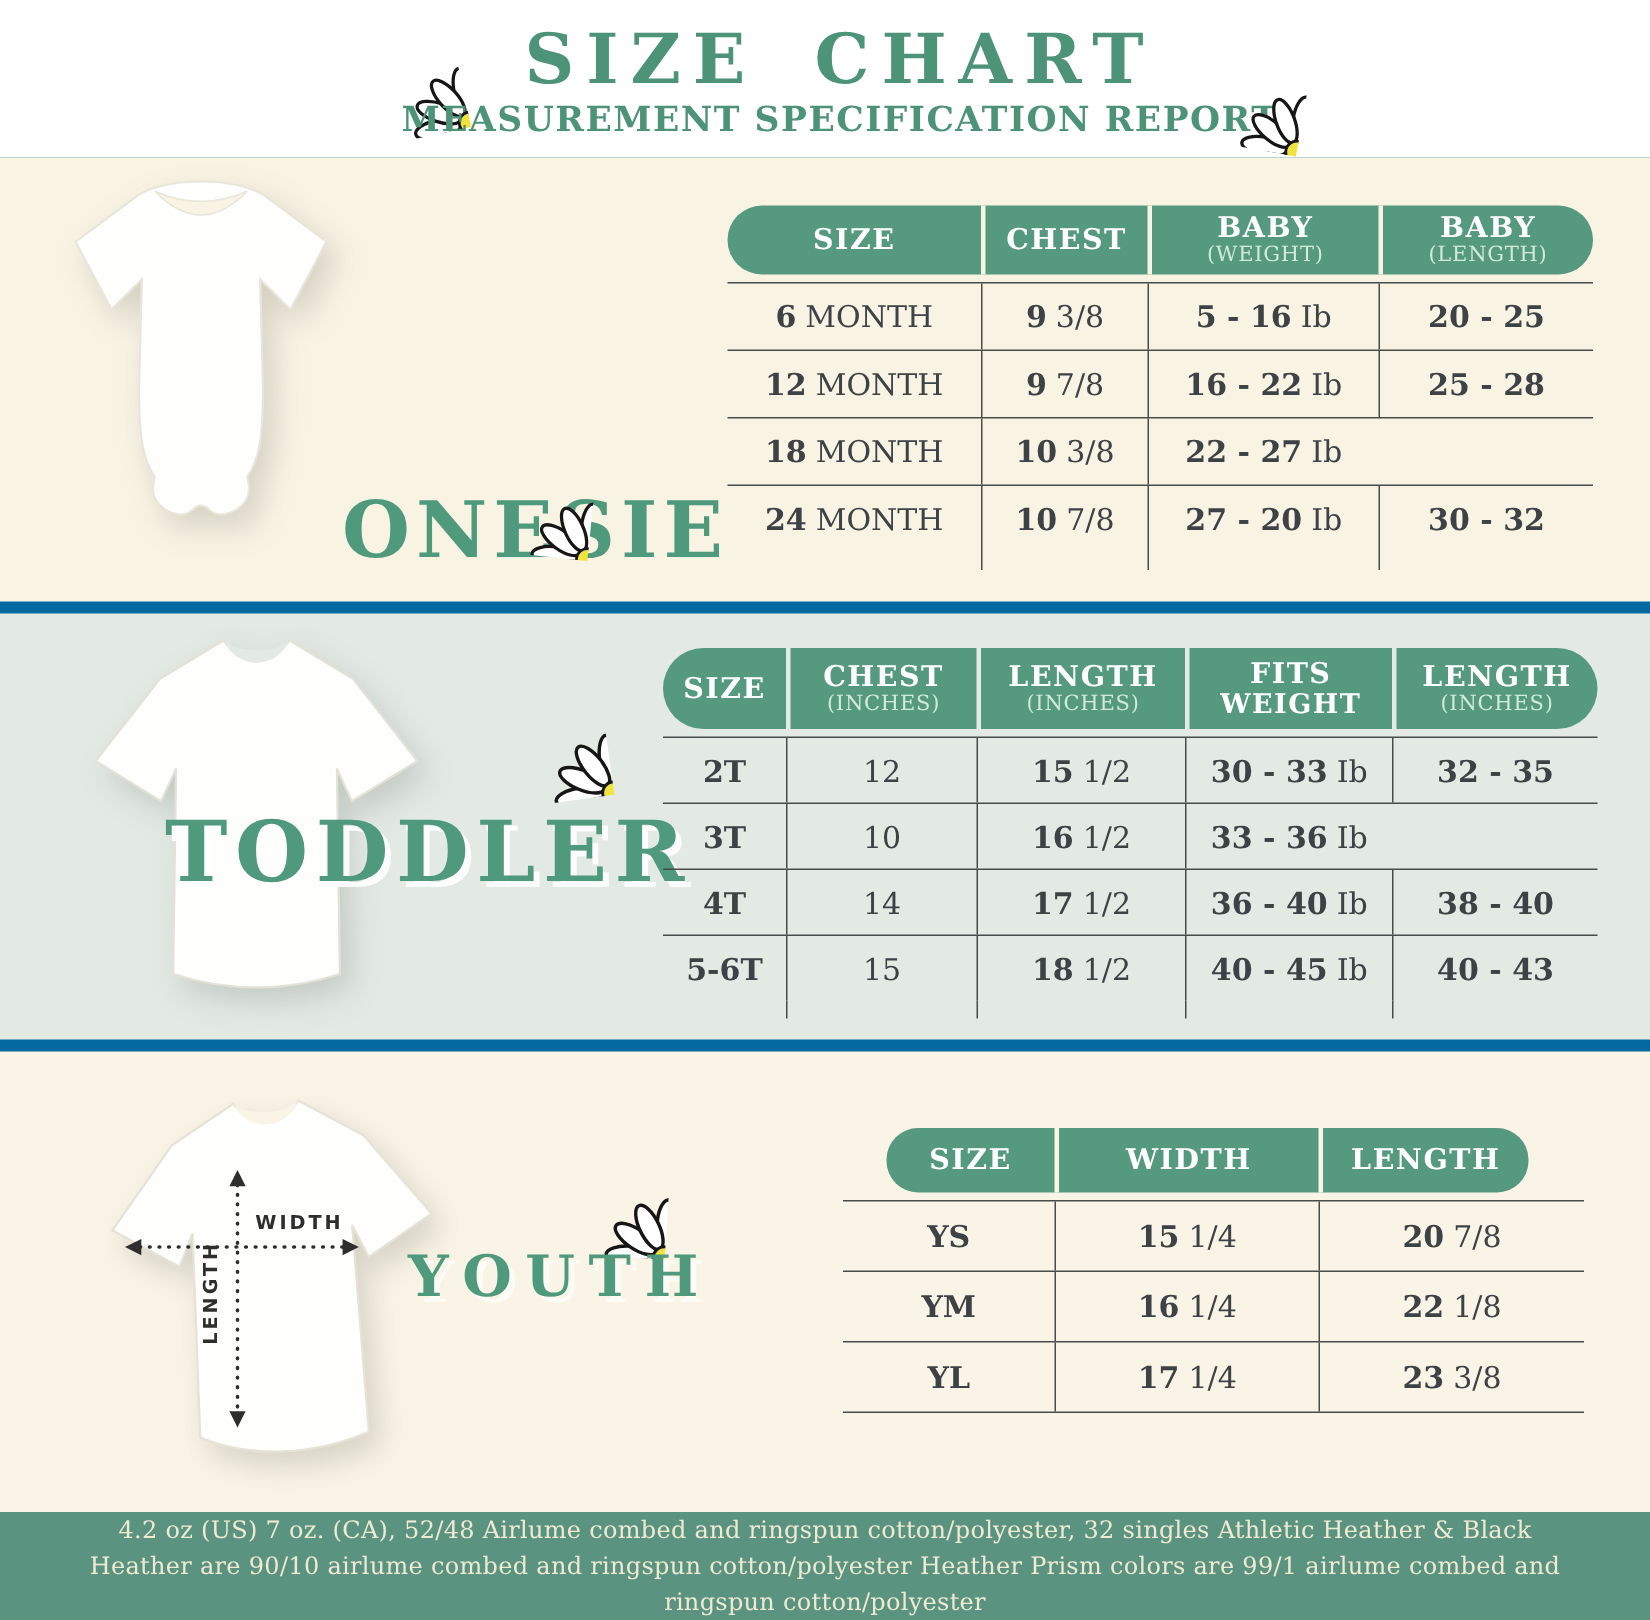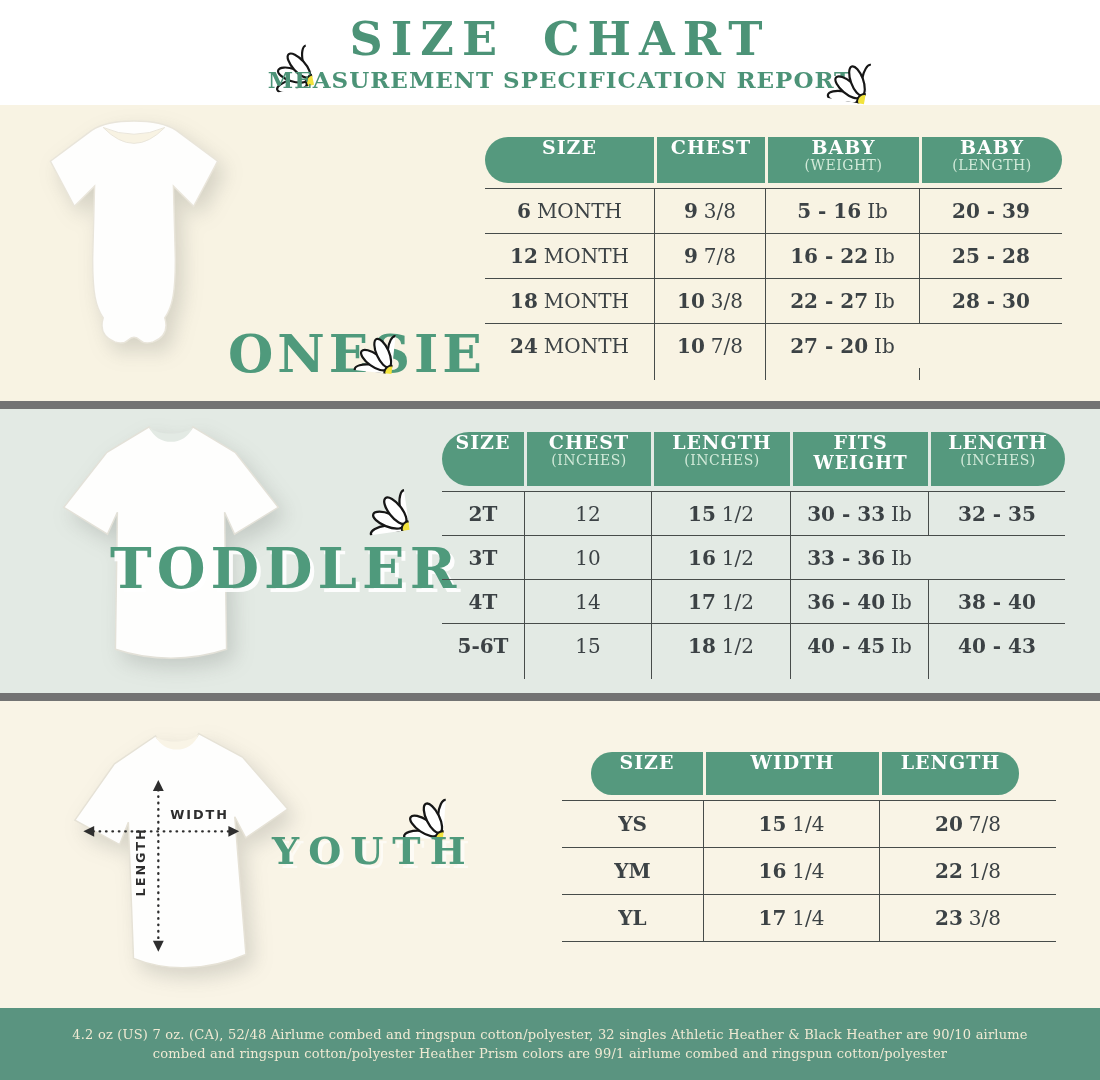--- a/index.html
+++ b/index.html
@@ -1,17 +1,17 @@
 <!DOCTYPE html>
 <html><head>
 <meta charset="utf-8">
 <style>
   *{margin:0;padding:0;box-sizing:border-box}
   html,body{background:#fff}
-  .page{position:relative;width:1100px;height:1080px;background:#737373;overflow:hidden;
+  .page{position:relative;width:1100px;height:1080px;background:#0369a1;overflow:hidden;
         font-family:"DejaVu Serif","Liberation Serif",serif}
   .band{position:absolute;left:0;width:1100px}
   .band.onesie-band{top:105px;height:296px;background:#f8f3e3}
   .band.toddler-band{top:409px;height:284px;background:#e3eae4}
   .band.youth-band{top:701px;height:307px;background:#f9f4e6}
 
   .hdr{position:absolute;left:0;top:0;width:1100px;height:105px;background:#fff}
   .title{position:absolute;left:250px;top:12px;width:620px;text-align:center;
          font-size:46px;font-weight:700;color:#4c9377;letter-spacing:8px;word-spacing:14px}
   .subtitle{position:absolute;left:230px;top:66px;width:660px;text-align:center;
@@ -20,42 +20,42 @@
   .daisy{position:absolute}
   .word{position:absolute;font-weight:700;color:#4f9a7c;white-space:nowrap}
   .word.onesie-w{left:228px;top:218px;font-size:52px;letter-spacing:4px}
   .word.toddler-w{left:110px;top:126px;font-size:56px;letter-spacing:5px;text-shadow:4px 4px 0 rgba(255,255,255,.9)}
   .word.youth-w{left:272px;top:127px;font-size:38px;letter-spacing:9px;text-shadow:4px 4px 0 rgba(255,255,255,.6)}
 
   .garment{position:absolute;filter:drop-shadow(7px 9px 10px rgba(90,95,90,.22))}
 
   .size-table{position:absolute;--line:#474c4a}
   .pill{display:grid;background:#55997e;color:#fff}
-  .pcell{display:flex;flex-direction:column;align-items:center;justify-content:flex-start;line-height:1.08}
+  .pcell{display:flex;flex-direction:column;align-items:center;justify-content:center;line-height:1.08}
   .pcell+.pcell{border-left:3px solid var(--bg)}
   .h{font-size:19px;font-weight:700;letter-spacing:1px}
   .hsub{font-size:14px;font-weight:400;color:#d2ead9;letter-spacing:.5px}
   .hsub.strong{font-size:18px;font-weight:700;color:#fff;letter-spacing:1px}
   .tbody{margin-top:5px}
   .trow{display:grid;border-top:1px solid var(--line)}
   .trow>.cell+.cell{border-left:1px solid var(--line)}
   .trow.ghost{border-top:none}
   .closed{border-bottom:1px solid var(--line)}
   .cell{display:flex;align-items:center;justify-content:center;gap:6px;font-size:20px;color:#3c4245}
   .cell b{font-weight:700}
   .cell span{font-weight:400}
   .cell :empty,.pcell :empty{display:none}
   .cols4{grid-template-columns:169px 111px 154px 143px}
   .cols5{grid-template-columns:82px 127px 139px 138px 137px}
   .cols3b{grid-template-columns:141px 176px 177px}
   .pill.cols3p{grid-template-columns:112px 176px 140px;margin:0 37px 0 29px}
 
   .ftr{position:absolute;left:0;top:1008px;width:1100px;height:72px;background:#5a9480;
        color:#f0ead3;display:flex;align-items:center;justify-content:center}
-  .ftr p{font-size:13px;text-align:center;line-height:1.5;padding:0 53px;letter-spacing:.2px}
+  .ftr p{font-size:16px;text-align:center;line-height:1.5;padding:0 53px;letter-spacing:.2px}
 </style>
 </head>
 <body>
 
 <svg width="0" height="0" style="position:absolute" aria-hidden="true">
   <defs>
     <symbol id="daisy" viewBox="-55 -55 110 110">
       <g fill="#ffffff" stroke="#161616" stroke-width="3">
         <ellipse cx="0" cy="-30" rx="8.5" ry="21"></ellipse>
         <ellipse cx="0" cy="-30" rx="8.5" ry="21" transform="rotate(30)"></ellipse>
@@ -126,21 +126,21 @@
             </div>
           <div class="cell">
               <b>9</b>
               <span>3/8</span>
             </div>
           <div class="cell">
               <b>5 - 16</b>
               <span>Ib</span>
             </div>
           <div class="cell">
-              <b>20 - 39</b>
+              <b>20 - 25</b>
             </div>
         </div>
         <div class="trow cols4" style="height:45px">
           <div class="cell">
               <b>12</b>
               <span>MONTH</span>
             </div>
           <div class="cell">
               <b>9</b>
               <span>7/8</span>
@@ -159,36 +159,36 @@
               <span>MONTH</span>
             </div>
           <div class="cell">
               <b>10</b>
               <span>3/8</span>
             </div>
           <div class="cell">
               <b>22 - 27</b>
               <span>Ib</span>
             </div>
-          <div class="cell">
-              <b>28 - 30</b>
-            </div>
         </div>
         <div class="trow cols4" style="height:45px">
           <div class="cell">
               <b>24</b>
               <span>MONTH</span>
             </div>
           <div class="cell">
               <b>10</b>
               <span>7/8</span>
             </div>
           <div class="cell">
               <b>27 - 20</b>
               <span>Ib</span>
+            </div>
+          <div class="cell">
+              <b>30 - 32</b>
             </div>
         </div>
         <div class="trow ghost cols4" style="height:12px">
           <div class="cell"></div>
             <div class="cell"></div>
           <div class="cell"></div>
             <div class="cell"></div>
         </div>
       </div>
     </div>

